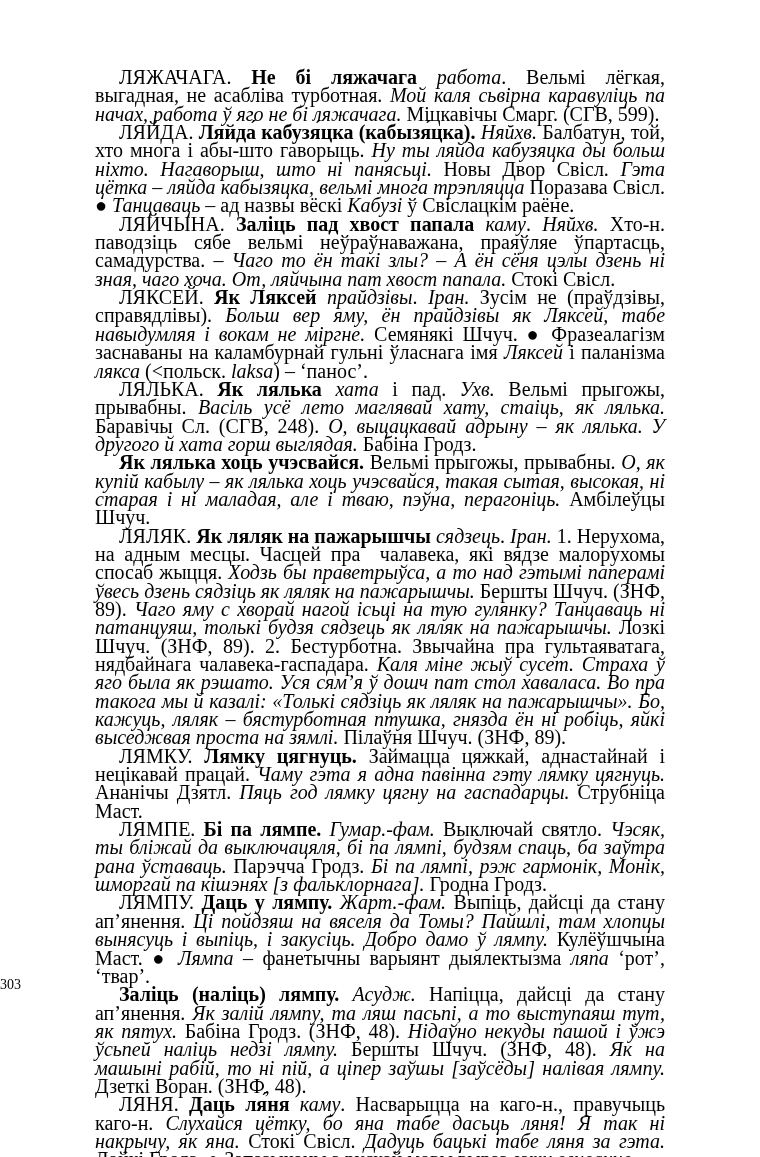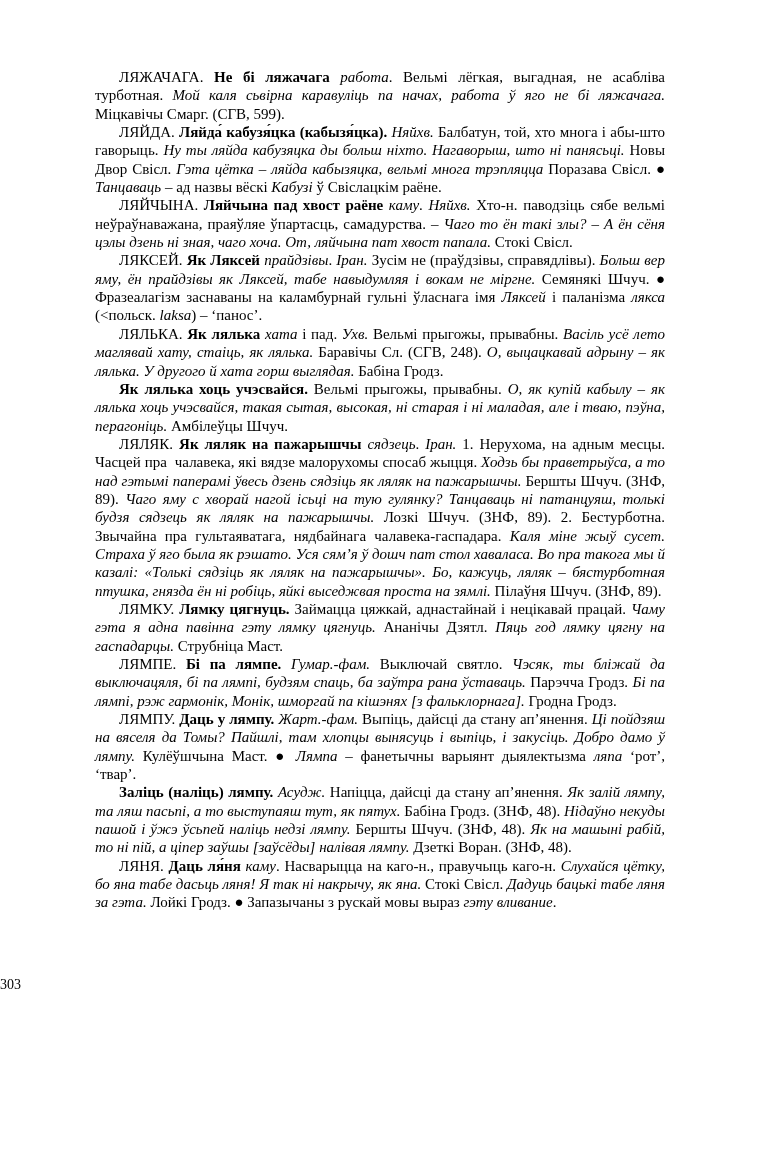--- a/index.html
+++ b/index.html
@@ -27,21 +27,21 @@
     position: absolute;
     left: 95px;
     top: 68px;
     width: 570px;
   }
   p.entry {
     margin: 0;
     padding: 0;
     text-align: justify;
     text-indent: 24px;
-    font-size: 15px;
+    font-size: 20px;
     line-height: 18.35px;
     hyphens: manual;
     word-spacing: 0px;
   }
   .hw {
     font-weight: normal;
   }
   b { font-weight: bold; }
   i { font-style: italic; }
   .pagenum {
@@ -54,21 +54,21 @@
   }
 </style>
 </head>
 <body>
 
 <div class="page">
 
   <div class="textblock">
     <p class="entry"><span class="hw">ЛЯЖАЧАГА.</span> <b>Не бі ляжачага</b> <i>работа</i>. Вельмі лёгкая, выгадная, не асабліва турботная. <i>Мой каля сьвірна каравуліць па начах, работа ў яго не бі ляжачага.</i> Міцкавічы Смарг. (СГВ, 599).</p>
     <p class="entry"><span class="hw">ЛЯЙДА.</span> <b>Ляйда́ кабузя́цка (кабызя́цка).</b> <i>Няŭхв.</i> Балбатун, той, хто многа і абы-што гаворыць. <i>Ну ты ляйда кабузяцка ды больш ніхто. Нагаворыш, што ні панясьці.</i> Новы Двор Свісл. <i>Гэта цётка – ляйда кабызяцка, вельмі многа трэпляцца</i> Поразава Свісл. ● <i>Танцаваць</i> – ад назвы вёскі <i>Кабузі</i> ў Свіслацкім раёне.</p>
-    <p class="entry"><span class="hw">ЛЯЙЧЫНА.</span> <b>Ляйчына пад хвост раёне</b> <i>каму</i>. <i>Няŭхв.</i> Хто-н. паводзіць сябе вельмі неўраўнаважана, праяўляе ўпартасць, самадурства. <i>– Чаго то ён такі злы? – А ён сёня цэлы дзень ні зная, чаго хоча. От, ляйчына пат хвост папала.</i> Стокі Свісл.</p>
+    <p class="entry"><span class="hw">ЛЯЙЧЫНА.</span> <b>Заліць пад хвост папала</b> <i>каму</i>. <i>Няŭхв.</i> Хто-н. паводзіць сябе вельмі неўраўнаважана, праяўляе ўпартасць, самадурства. <i>– Чаго то ён такі злы? – А ён сёня цэлы дзень ні зная, чаго хоча. От, ляйчына пат хвост папала.</i> Стокі Свісл.</p>
     <p class="entry"><span class="hw">ЛЯКСЕЙ.</span> <b>Як Ляксей</b> <i>праŭдзівы</i>. <i>Іран.</i> Зусім не (праўдзівы, справядлівы). <i>Больш вер яму, ён праŭдзівы як Ляксей, табе навыдумляя і вокам не міргне.</i> Семянякі Шчуч. ● Фразеалагізм заснаваны на каламбурнай гульні ўласнага імя <i>Ляксей</i> і паланізма <i>лякса</i> (&lt;польск. <i>laksa</i>) – ‘панос’.</p>
     <p class="entry"><span class="hw">ЛЯЛЬКА.</span> <b>Як лялька</b> <i>хата</i> і пад. <i>Ухв.</i> Вельмі прыгожы, прывабны. <i>Васіль усё лето магляваŭ хату, стаіць, як лялька.</i> Баравічы Сл. (СГВ, 248). <i>О, выцацкаваŭ адрыну – як лялька. У другого й хата горш выглядая.</i> Бабіна Гродз.</p>
     <p class="entry"><b>Як лялька хоць учэсвайся.</b> Вельмі прыгожы, прывабны. <i>О, як купіŭ кабылу – як лялька хоць учэсвайся, такая сытая, высокая, ні старая і ні маладая, але і тваю, пэўна, перагоніць.</i> Амбілеўцы Шчуч.</p>
     <p class="entry"><span class="hw">ЛЯЛЯК.</span> <b>Як ляляк на пажарышчы</b> <i>сядзець</i>. <i>Іран.</i> 1. Нерухома, на адным месцы. Часцей пра&nbsp; чалавека, які вядзе малорухомы спосаб жыцця. <i>Ходзь бы праветрыўса, а то над гэтымі паперамі ўвесь дзень сядзіць як ляляк на пажарышчы.</i> Бершты Шчуч. (ЗНФ, 89). <i>Чаго яму с хворай нагой ісьці на тую гулянку? Танцаваць ні патанцуяш, толькі будзя сядзець як ляляк на пажарышчы.</i> Лозкі Шчуч. (ЗНФ, 89). 2. Бестурботна. Звычайна пра гультаяватага, нядбайнага чалавека-гаспадара. <i>Каля міне жыў сусет. Страха ў яго была як рэшато. Уся сям’я ў дошч пат стол хаваласа. Во пра такога мы й казалі: «Толькі сядзіць як ляляк на пажарышчы». Бо, кажуць, ляляк – бястурботная птушка, гнязда ён ні робіць, яйкі выседжвая проста на зямлі.</i> Пілаўня Шчуч. (ЗНФ, 89).</p>
     <p class="entry"><span class="hw">ЛЯМКУ.</span> <b>Лямку цягнуць.</b> Займацца цяжкай, аднастайнай і нецікавай працай. <i>Чаму гэта я адна павінна гэту лямку цягнуць.</i> Ананічы Дзятл. <i>Пяць год лямку цягну на гаспадарцы.</i> Струбніца Маст.</p>
     <p class="entry"><span class="hw">ЛЯМПЕ.</span> <b>Бі па лямпе.</b> <i>Гумар.-фам.</i> Выключай святло. <i>Чэсяк, ты бліжай да выключацяля, бі па лямпі, будзям спаць, ба заўтра рана ўставаць.</i> Парэчча Гродз. <i>Бі па лямпі, рэж гармонік, Монік, шморгай па кішэнях [з фальклорнага].</i> Гродна Гродз.</p>
     <p class="entry"><span class="hw">ЛЯМПУ.</span> <b>Даць у лямпу.</b> <i>Жарт.-фам.</i> Выпіць, дайсці да стану ап’янення. <i>Ці пойдзяш на вяселя да Томы? Пайшлі, там хлопцы вынясуць і выпіць, і закусіць. Добро дамо ў лямпу.</i> Кулёўшчына Маст. ● <i>Лямпа</i> – фанетычны варыянт дыялектызма <i>ляпа</i> ‘рот’, ‘твар’.</p>
     <p class="entry"><b>Заліць (наліць) лямпу.</b> <i>Асудж.</i> Напіцца, дайсці да стану ап’янення. <i>Як заліŭ лямпу, та ляш пасьпі, а то выступаяш тут, як пятух.</i> Бабіна Гродз. (ЗНФ, 48). <i>Нідаўно некуды пашоŭ і ўжэ ўсьпеŭ наліць недзі лямпу.</i> Бершты Шчуч. (ЗНФ, 48). <i>Як на машыні рабіŭ, то ні піŭ, а ціпер заўшы [заўсёды] налівая лямпу.</i> Дзеткі Воран. (ЗНФ, 48).</p>
     <p class="entry"><span class="hw">ЛЯНЯ.</span> <b>Даць ля́ня</b> <i>каму</i>. Насварыцца на каго-н., правучыць каго-н. <i>Слухайся цётку, бо яна табе дасьць ляня! Я так ні накрычу, як яна.</i> Стокі Свісл. <i>Дадуць бацькі табе ляня за гэта.</i> Лойкі Гродз. ● Запазычаны з рускай мовы выраз <i>гэту вливание</i>.</p>
   </div>

